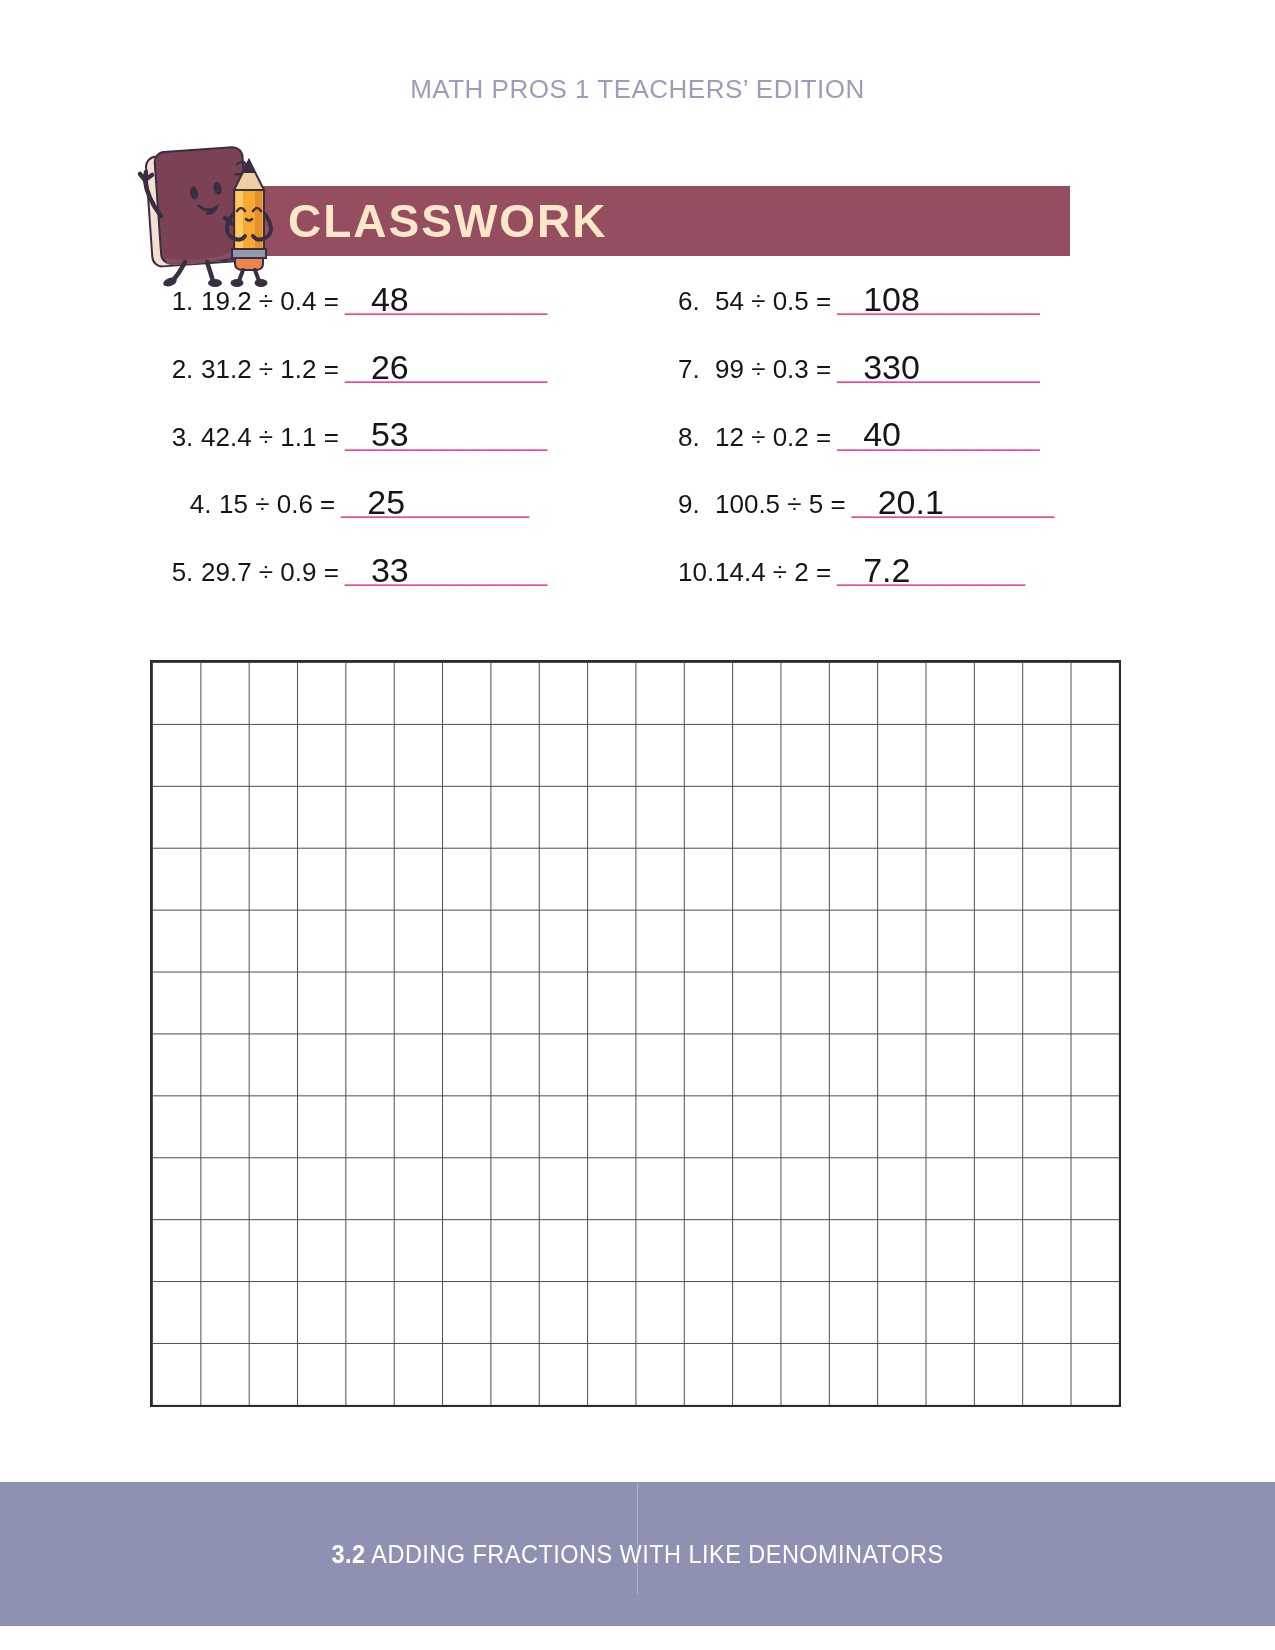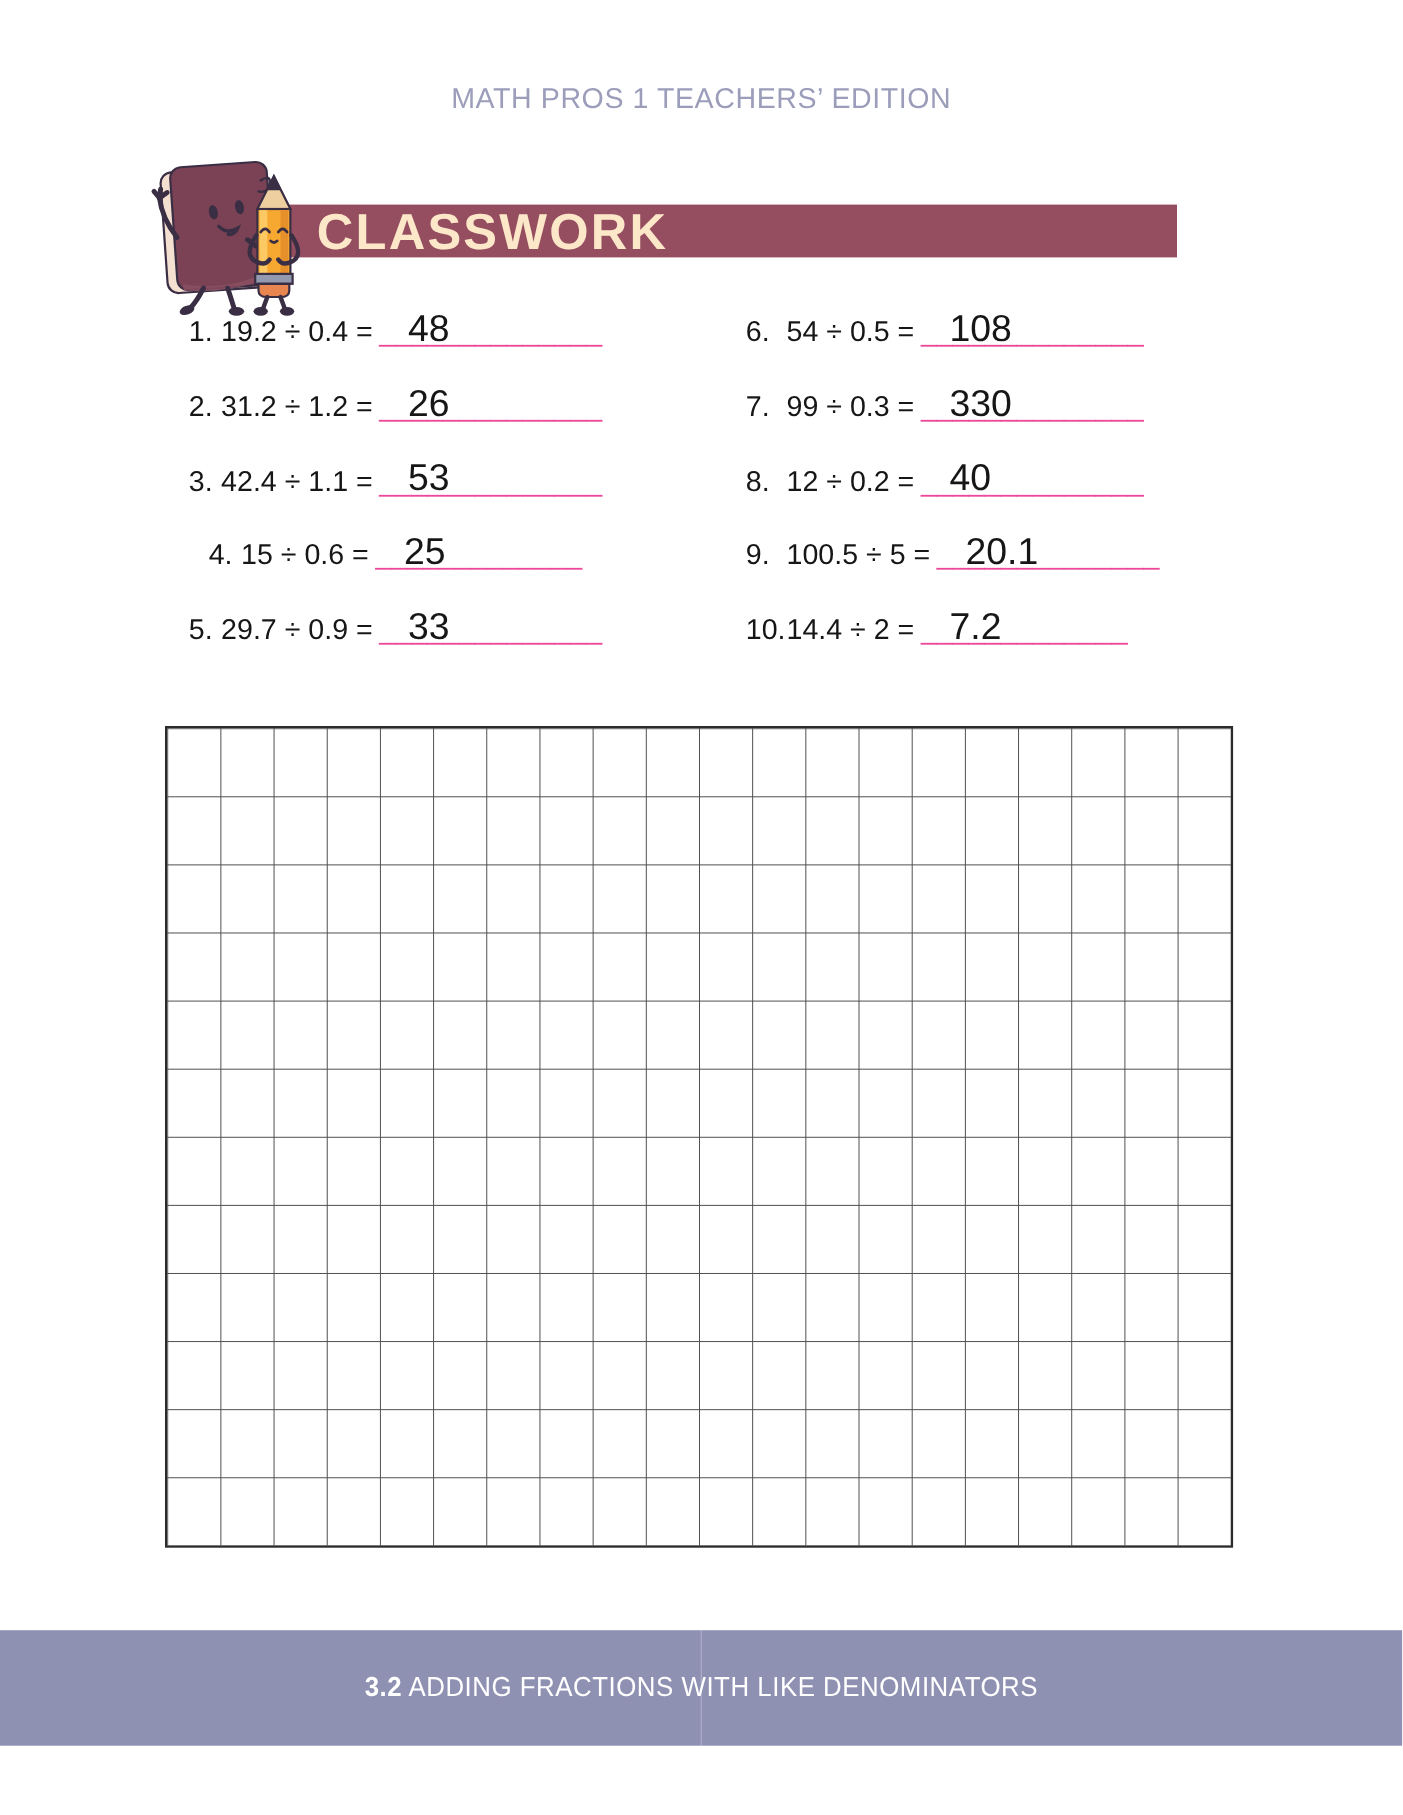--- a/index.html
+++ b/index.html
@@ -10,21 +10,21 @@
 
   
   .header-title {
     position:absolute; top:74px; left:0; width:100%;
     text-align:center; font-size:26px; letter-spacing:0.5px;
     color:#9b9dba;
   }
 
   
   .banner {
-    position:absolute; left:250px; top:186px; width:820px; height:48px;
+    position:absolute; left:250px; top:186px; width:820px; height:70px;
     background:#954e60; z-index:1; display:flex; align-items:center;
   }
   .banner-title {
     margin-left:38px; font-size:46px; font-weight:bold; letter-spacing:2px;
     color:#fde7c9;
   }
 
   
   .mascot { position:absolute; left:133px; top:138px; width:168px; height:152px; z-index:2; }
 
@@ -46,21 +46,21 @@
   .work-grid {
     position:absolute; left:150px; top:660px; width:971px; height:747px;
     border:2px solid #2b2b2b; box-sizing:border-box;
     background-image:
       linear-gradient(to right, #4d4d4d 1px, transparent 1px),
       linear-gradient(to bottom, #4d4d4d 1px, transparent 1px);
   }
 
   
   .footer-band {
-    position:absolute; left:0; top:1482px; width:1275px; height:105px;
+    position:absolute; left:0; top:1482px; width:1275px; height:144px;
     background:#8f91b3; display:flex; align-items:center; justify-content:center;
   }
   .footer-text {
     color:#ffffff; font-size:25px; letter-spacing:0.5px;
     transform:scaleX(0.94); transform-origin:center;
     white-space:nowrap;
   }
   .footer-text .sec { font-weight:bold; }
   .footer-divider {
     position:absolute; left:637px; top:0; width:1px; height:112px;

